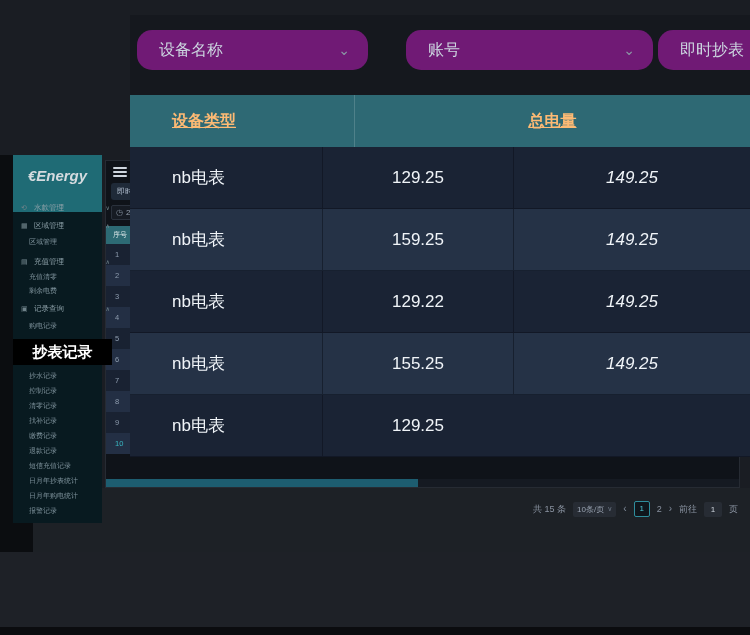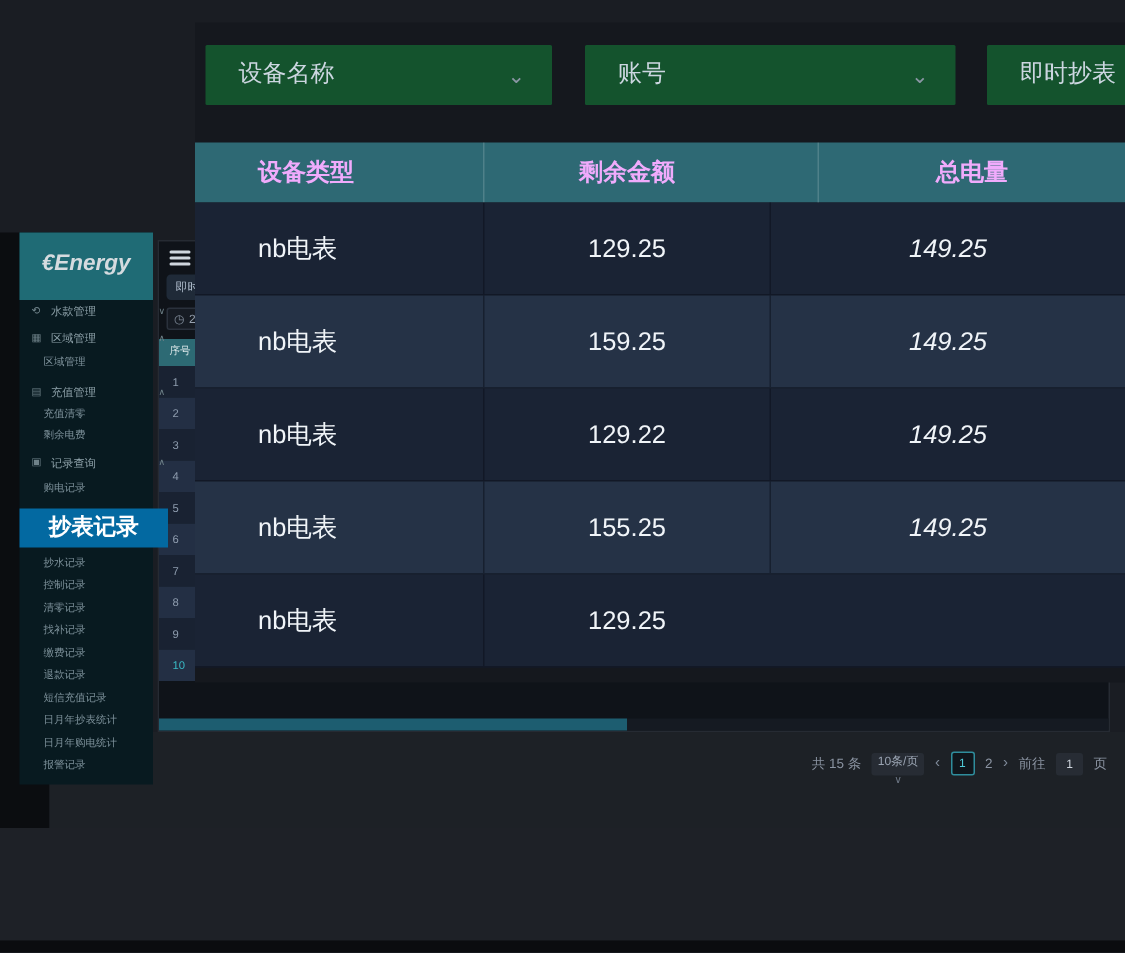--- a/index.html
+++ b/index.html
@@ -32,52 +32,52 @@
   .mini-row.odd{background:#192232;}
   .mini-row.even{background:#232f44;}
   .mini-row.last{color:#39b9c4;}
   #mini-scroll-track{left:0;top:318px;width:633px;height:8px;background:#151a22;}
   #mini-scroll-thumb{left:0;top:0;width:312px;height:8px;background:#1d5d70;}
 
   
   #pagination{right:12px;top:13px;display:flex;align-items:center;gap:7px;
     font-size:9px;color:#8a93a1;}
   #page-size{display:flex;align-items:center;gap:3px;background:#272c34;border-radius:2px;
-    height:15px;padding:0 4px;font-size:8px;color:#9aa4b2;flex-direction:column;}
+    height:15px;padding:0 4px;font-size:8px;color:#9aa4b2;}
   #page-size .cv{font-size:7px;color:#6c7684;}
   .pg-arrow{color:#7f8a99;font-size:10px;line-height:14px;}
   #page-current{width:14px;height:14px;border:1px solid #2f8d9c;border-radius:2px;background:#10161c;
     color:#4fc8d6;font-size:8px;line-height:14px;text-align:center;box-sizing:content-box;}
   #goto-input{width:18px;height:15px;background:#272c34;border-radius:2px;color:#cfd6de;
     font-size:8px;line-height:15px;text-align:center;}
 
   
   #sidebar{left:13px;top:155px;width:89px;height:368px;background:#081a20;overflow:visible;}
-  #logo{left:0;top:0;width:89px;height:45px;background:#1f6b75;color:#d5dbdf;
+  #logo{left:0;top:0;width:89px;height:57px;background:#1f6b75;color:#d5dbdf;
     font-size:15px;font-weight:bold;font-style:italic;text-align:center;line-height:41px;}
   .sec{left:0;width:104px;height:16px;font-size:7.5px;color:#8da0a8;line-height:16px;}
   .sec .ic{position:absolute;left:8px;top:0;font-size:7px;color:#6f8289;}
   .sec .lb{position:absolute;left:21px;top:0;}
   .sec .cv{position:absolute;right:7px;top:0;font-size:6px;color:#6f8289;}
   .sub{left:0;width:89px;height:14px;font-size:7px;color:#7e929b;line-height:14px;
     padding-left:16px;box-sizing:border-box;white-space:nowrap;}
-  #active-item{left:0;top:184px;width:99px;height:26px;background:#0369a1;color:#ffffff;
+  #active-item{left:0;top:184px;width:99px;height:26px;background:#000000;color:#ffffff;
     font-size:15px;font-weight:bold;text-align:center;line-height:26px;z-index:5;}
 
   
   #overlay{left:130px;top:15px;width:620px;height:440px;background:#15181e;overflow:visible;z-index:10;}
-  .dropdown{top:15px;height:40px;background:#14532d;border-radius:1px;color:#ccd6e0;
+  .dropdown{top:15px;height:40px;background:#701a75;border-radius:15px;color:#ccd6e0;
     font-size:16px;line-height:40px;padding-left:22px;box-sizing:border-box;}
   .dropdown .cv{position:absolute;right:18px;top:0;font-size:14px;color:#8a96a4;}
   #dd-device{left:7px;width:231px;}
-  #dd-account{left:260px;width:247px;}
+  #dd-account{left:276px;width:247px;}
   #dd-region{left:528px;width:230px;}
 
   #big-table{left:0;top:80px;width:620px;}
-  .t-head{display:flex;height:40px;background:#2e6974;color:#f0abfc;font-weight:bold;font-size:16px;}
+  .t-head{display:flex;height:52px;background:#2e6974;color:#fdba74;font-weight:bold;font-size:16px;text-decoration:underline;}
   .t-head .c{display:flex;align-items:center;justify-content:center;box-sizing:border-box;}
   .t-head .c1{width:192px;justify-content:flex-start;padding-left:42px;}
   .t-head .c2{width:191px;border-left:1px solid rgba(255,255,255,.16);}
   .t-head .c3{flex:1;border-left:1px solid rgba(255,255,255,.16);margin-left:32px;}
   .t-row{display:flex;height:61px;color:#f0f4f8;font-size:17px;
     border-bottom:1px solid rgba(9,14,24,.5);}
   .t-row.odd{background:#1a2334;}
   .t-row.even{background:#253246;}
   .t-row .c{display:flex;align-items:center;justify-content:center;box-sizing:border-box;}
   .t-row .c1{width:192px;justify-content:flex-start;padding-left:42px;}
@@ -182,21 +182,20 @@
       <span class="cv">⌄</span>
     </div>
     <div class="abs dropdown" id="dd-region">
       <span>即时抄表</span>
       
     </div>
 
     <div class="abs" id="big-table">
       <div class="t-head">
         <div class="c c1">设备类型</div>
-        <div class="c c2">剩余金额</div>
         <div class="c c3">总电量</div>
       </div>
       <div class="t-row odd">
         <div class="c c1">nb电表</div>
         <div class="c c2">129.25</div>
         <div class="c c3">149.25</div>
       </div>
       <div class="t-row even">
         <div class="c c1">nb电表</div>
         <div class="c c2">159.25</div>

